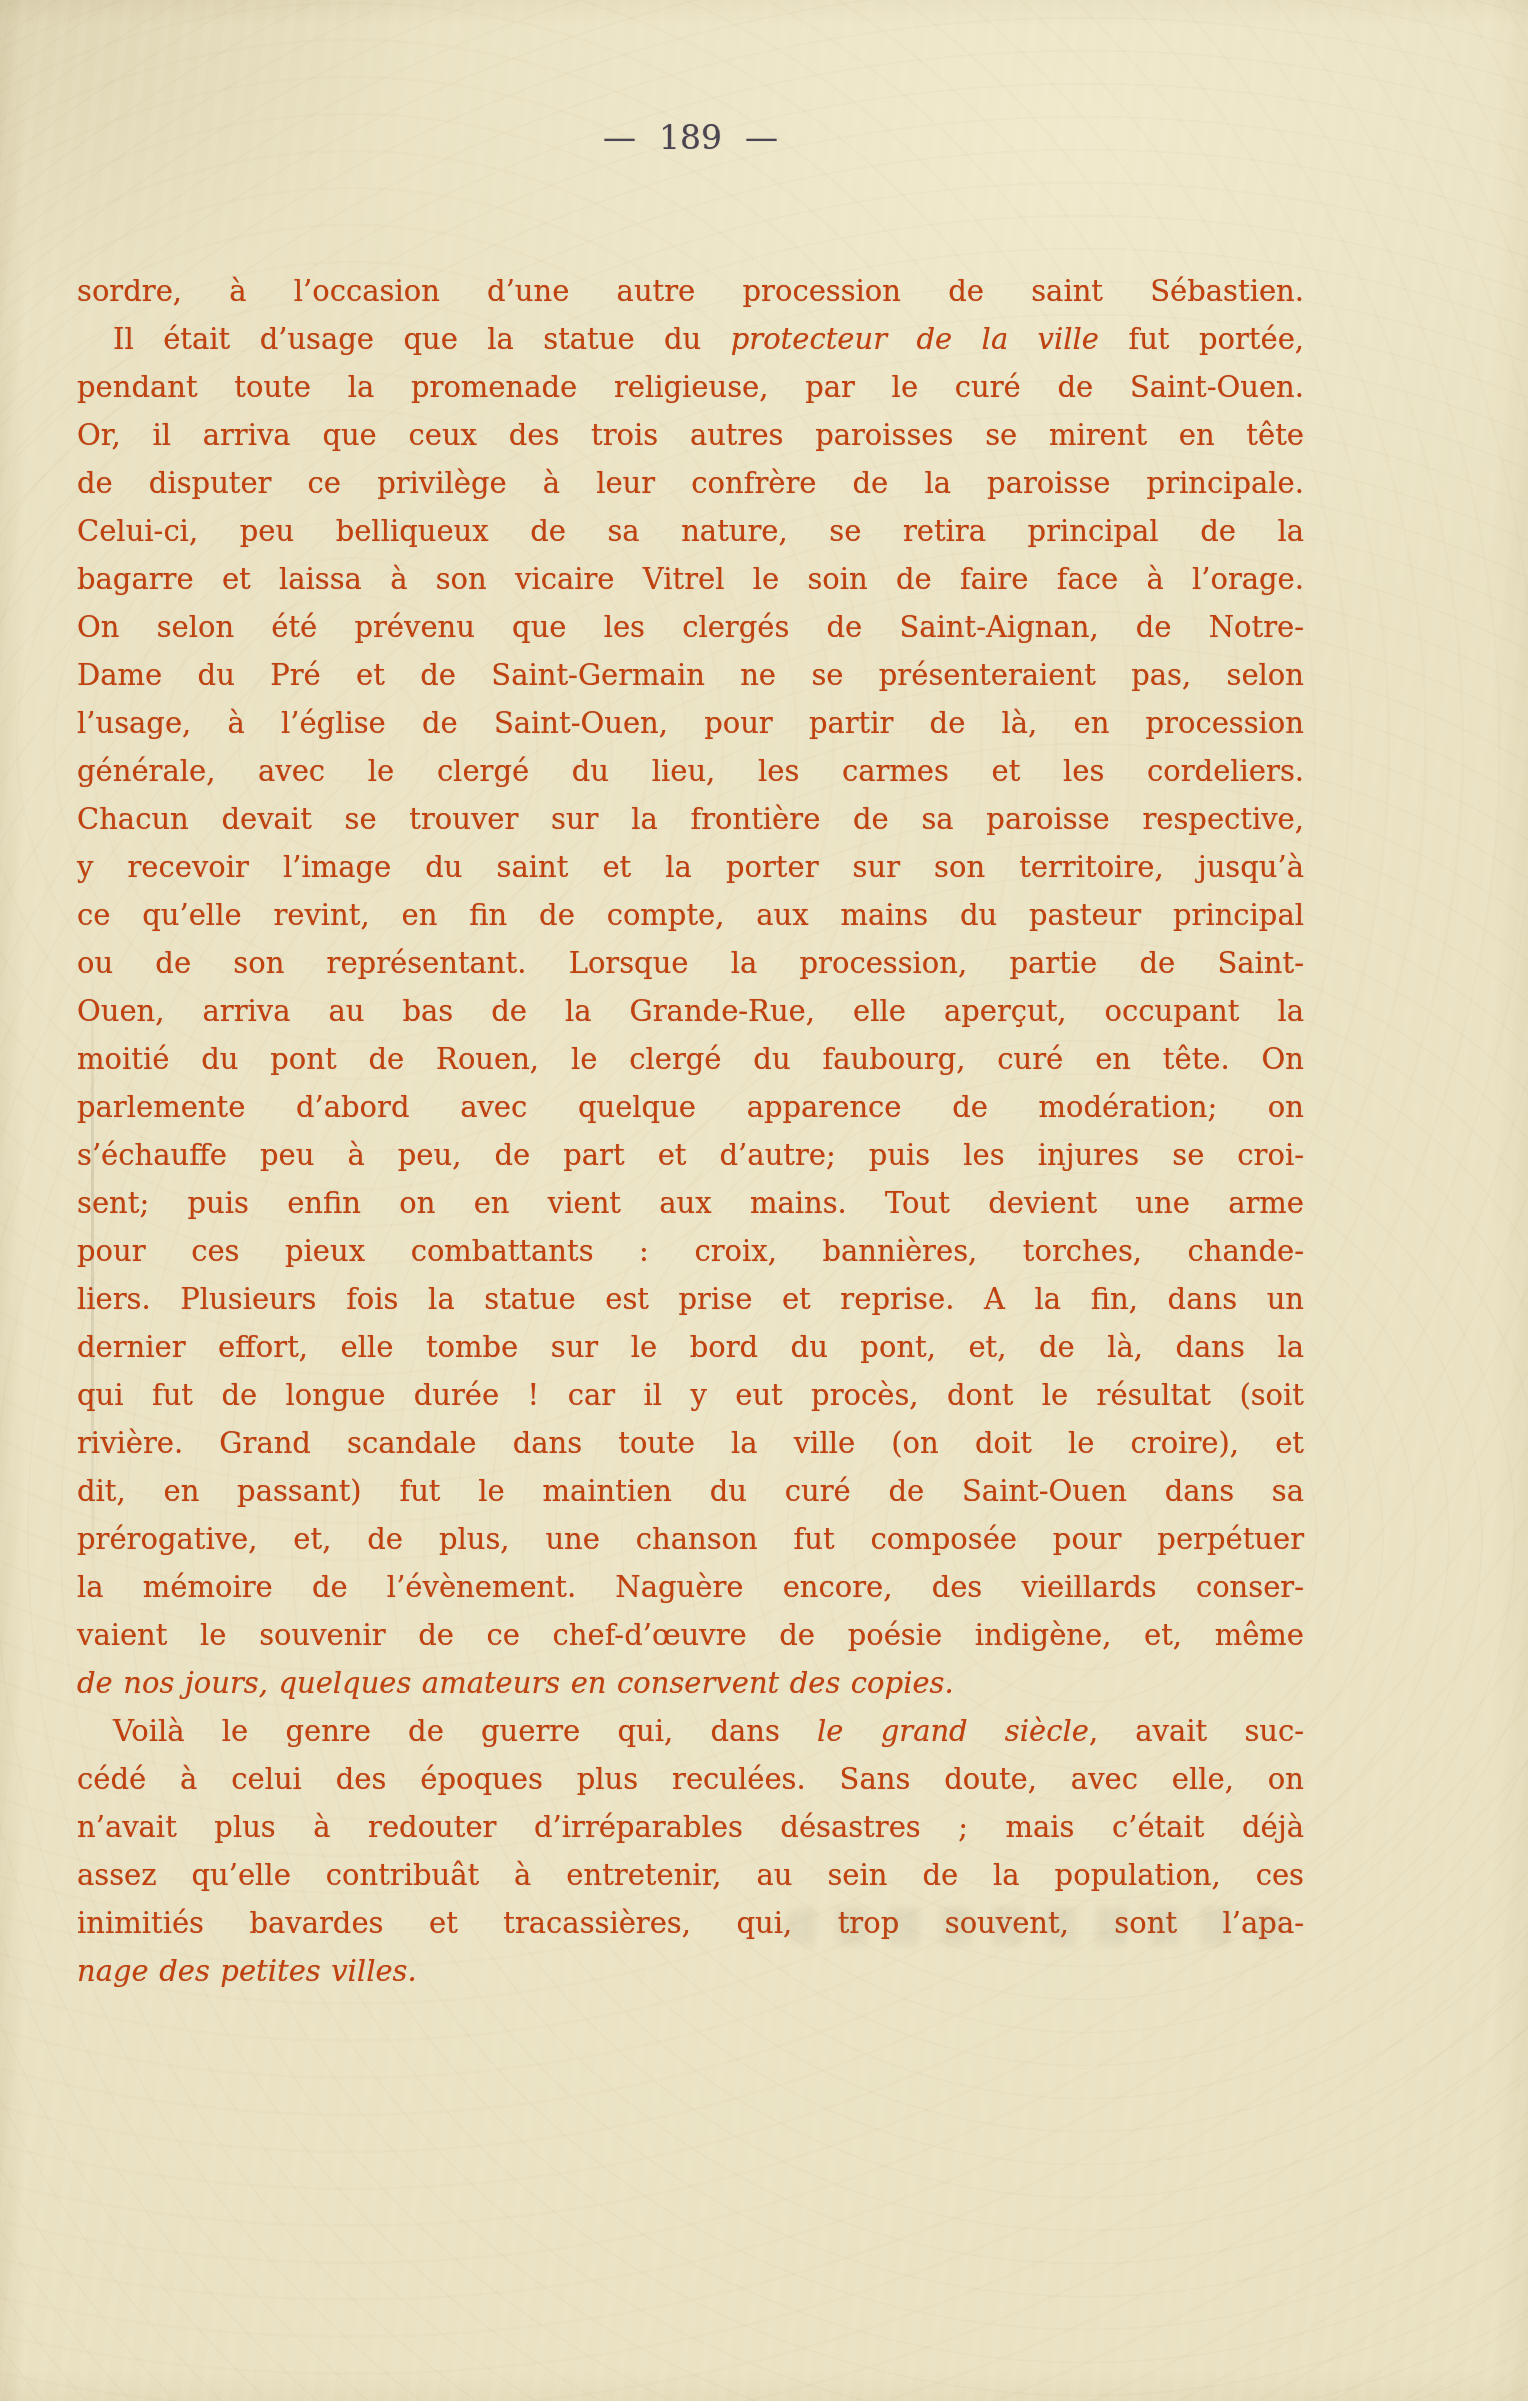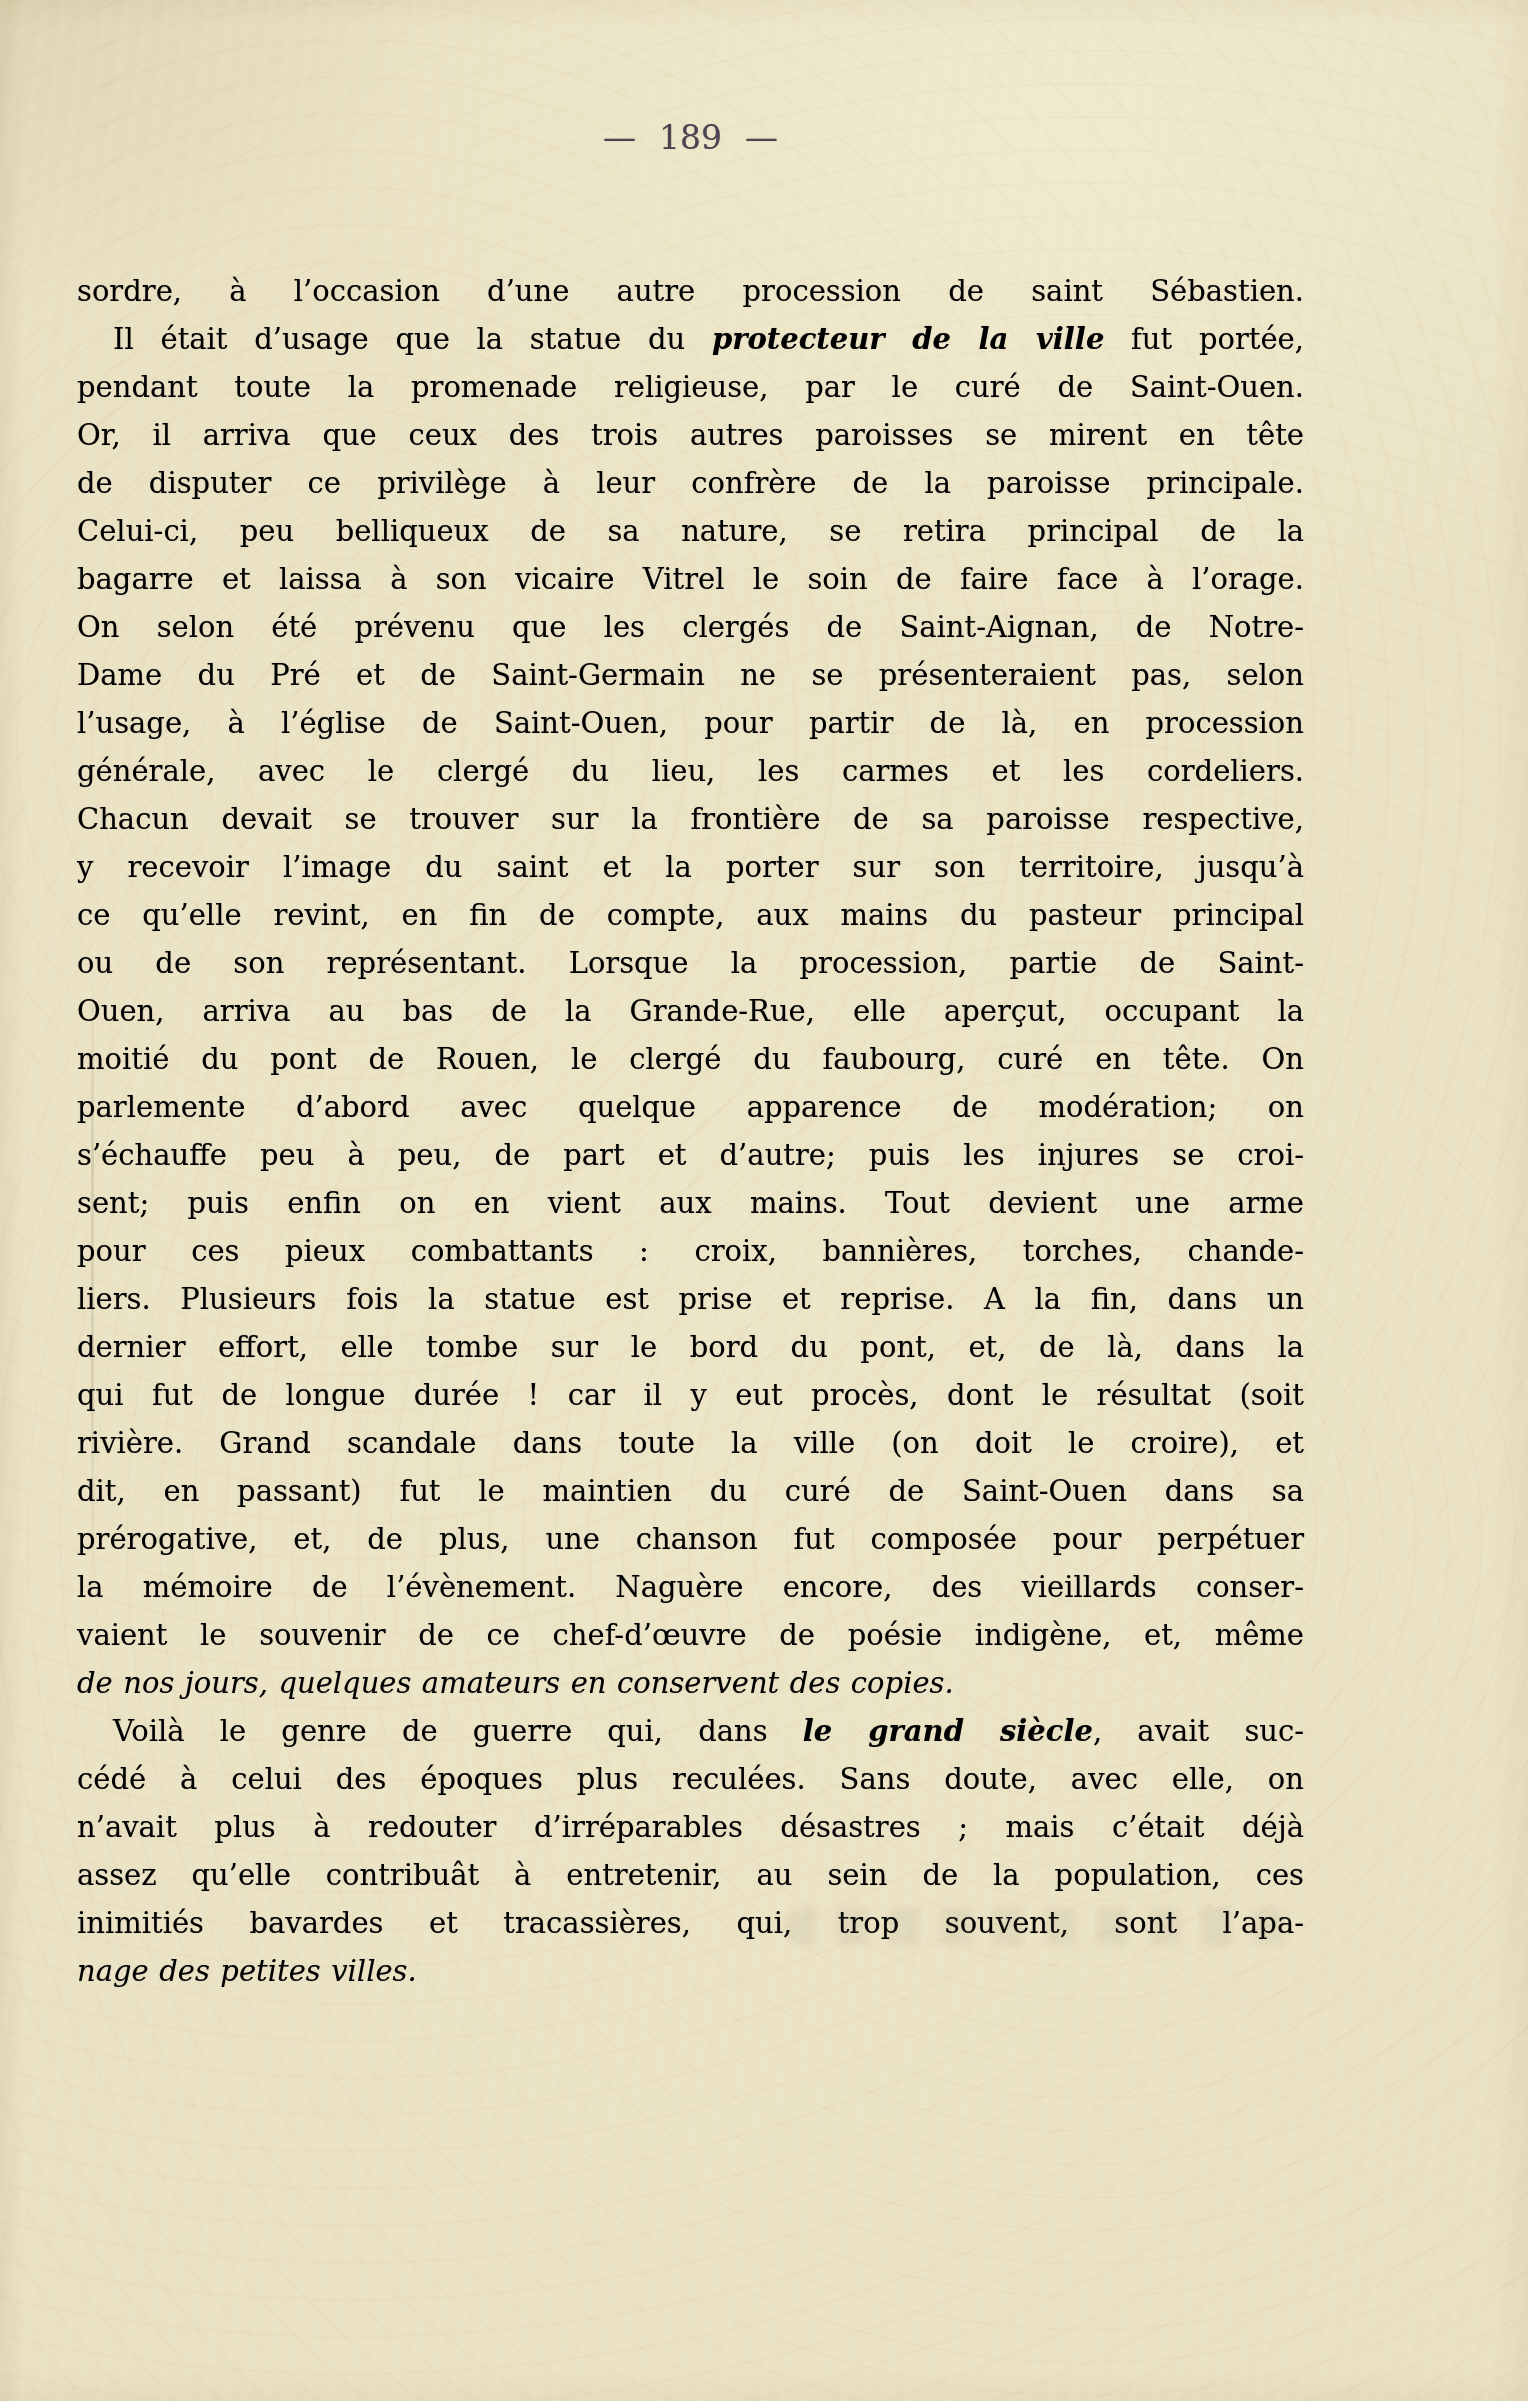--- a/index.html
+++ b/index.html
@@ -32,28 +32,28 @@
     gap: 23px;
     font-size: 33px;
     color: #4b4551;
     text-shadow: 0 0 0.9px rgba(75,69,81,0.45);
   }
   .text-block {
     position: absolute;
     left: 77px; top: 267px; width: 1227px;
     font-size: 29px;
     line-height: 48px;
-    color: #000000;
+    color: #c2410c;
     text-shadow: 0 0 0.9px rgba(75,69,81,0.42);
     word-spacing: 1.3px;
   }
   .textline { text-align: justify; text-align-last: justify; }
   .textline.end { text-align-last: left; font-style: italic; }
   .textline.indent { text-indent: 36px; }
-  .it { font-style: italic; font-weight: bold; }
+  .it { font-style: italic; }
   .crease {
     position: absolute; left: 91px; top: 963px; width: 2.7px; height: 624px;
     background: linear-gradient(180deg, transparent, rgba(90,80,58,0.14) 30%, rgba(90,80,58,0.12) 70%, transparent);
     pointer-events: none;
   }
   .showthrough {
     position: absolute; left: 785px; top: 1908px; width: 508px; height: 37px;
     background: repeating-linear-gradient(90deg, rgba(118,108,86,0.085) 0 30px, transparent 30px 52px);
     filter: blur(3.6px);
     border-radius: 19px;

